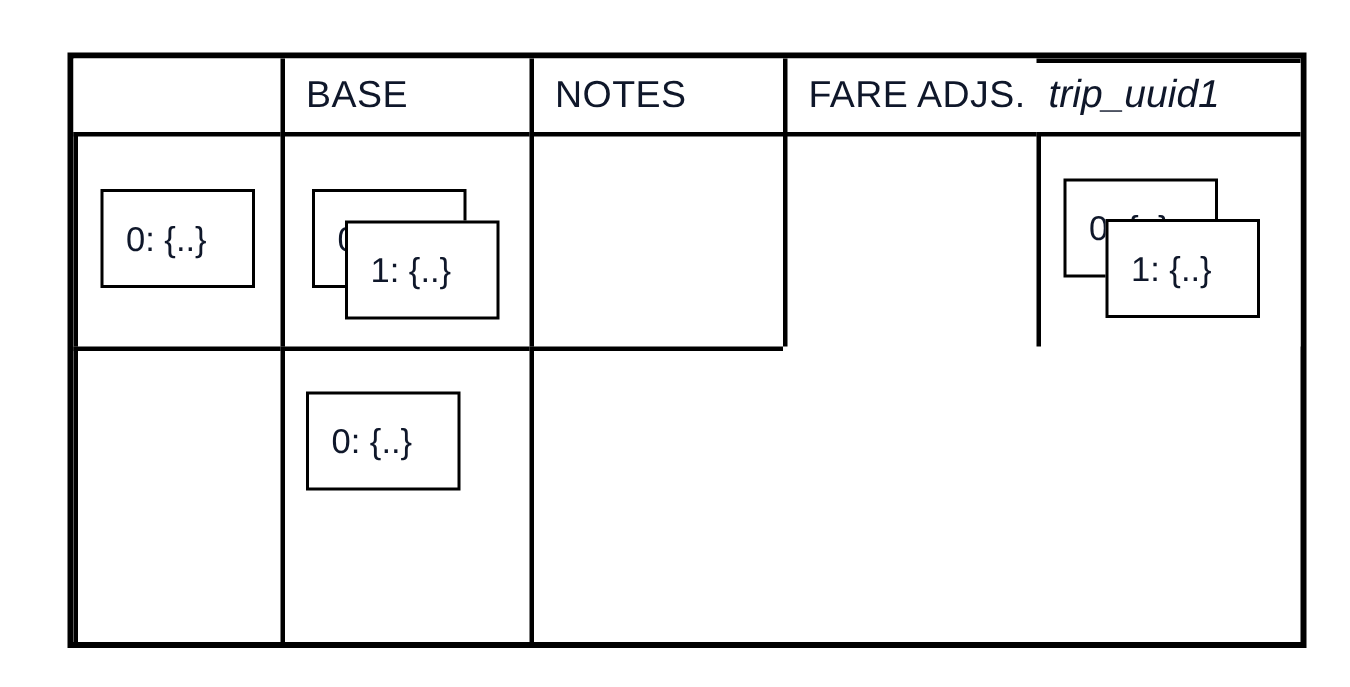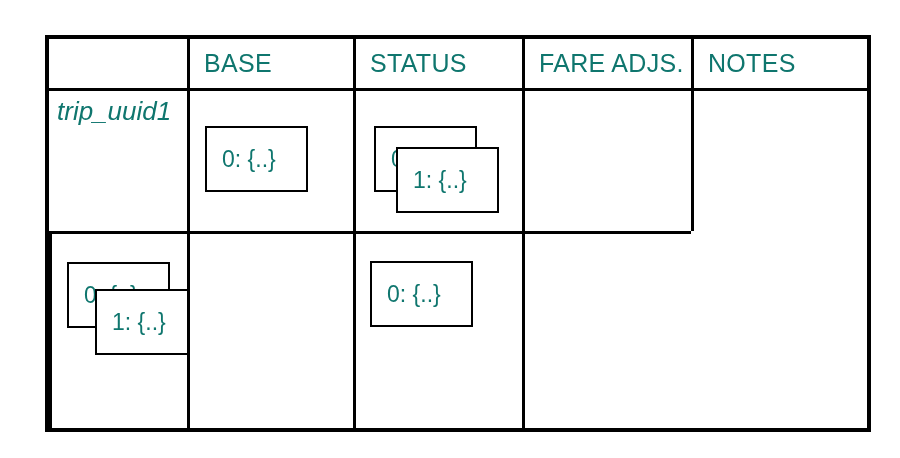--- a/index.html
+++ b/index.html
@@ -3,21 +3,21 @@
 <meta charset="utf-8">
 <style>
   * { margin: 0; padding: 0; box-sizing: border-box; }
   html, body { background: #ffffff; }
   .canvas {
     position: relative;
     width: 900px;
     height: 458px;
     background: #ffffff;
     font-family: "Liberation Sans", sans-serif;
-    color: #0f766e;
+    color: #0f172a;
     overflow: hidden;
   }
   .grid {
     position: absolute;
     left: 45px;
     top: 35px;
     width: 826px;
     height: 397px;
     border: 4px solid #000000;
     display: grid;
@@ -63,23 +63,22 @@
   .pos-r2-notes-0  { left: 14px; top: 27px; }
 </style>
 </head>
 <body>
 
 <div class="canvas">
   <div class="grid">
 
     <div class="cell header"></div>
     <div class="cell header bl">BASE</div>
-    <div class="cell header bl">STATUS</div>
+    <div class="cell header bl">NOTES</div>
     <div class="cell header bl">FARE ADJS.</div>
-    <div class="cell header bl">NOTES</div>
 
     <div class="cell rowlabel bt">trip_uuid1</div>
     <div class="cell bl bt">
       <div class="card pos-r1-base-0">0: {..}</div>
     </div>
     <div class="cell bl bt">
       <div class="card pos-r1-status-0">0: {..}</div>
       <div class="card pos-r1-status-1">1: {..}</div>
     </div>
     <div class="cell bl bt"></div>

